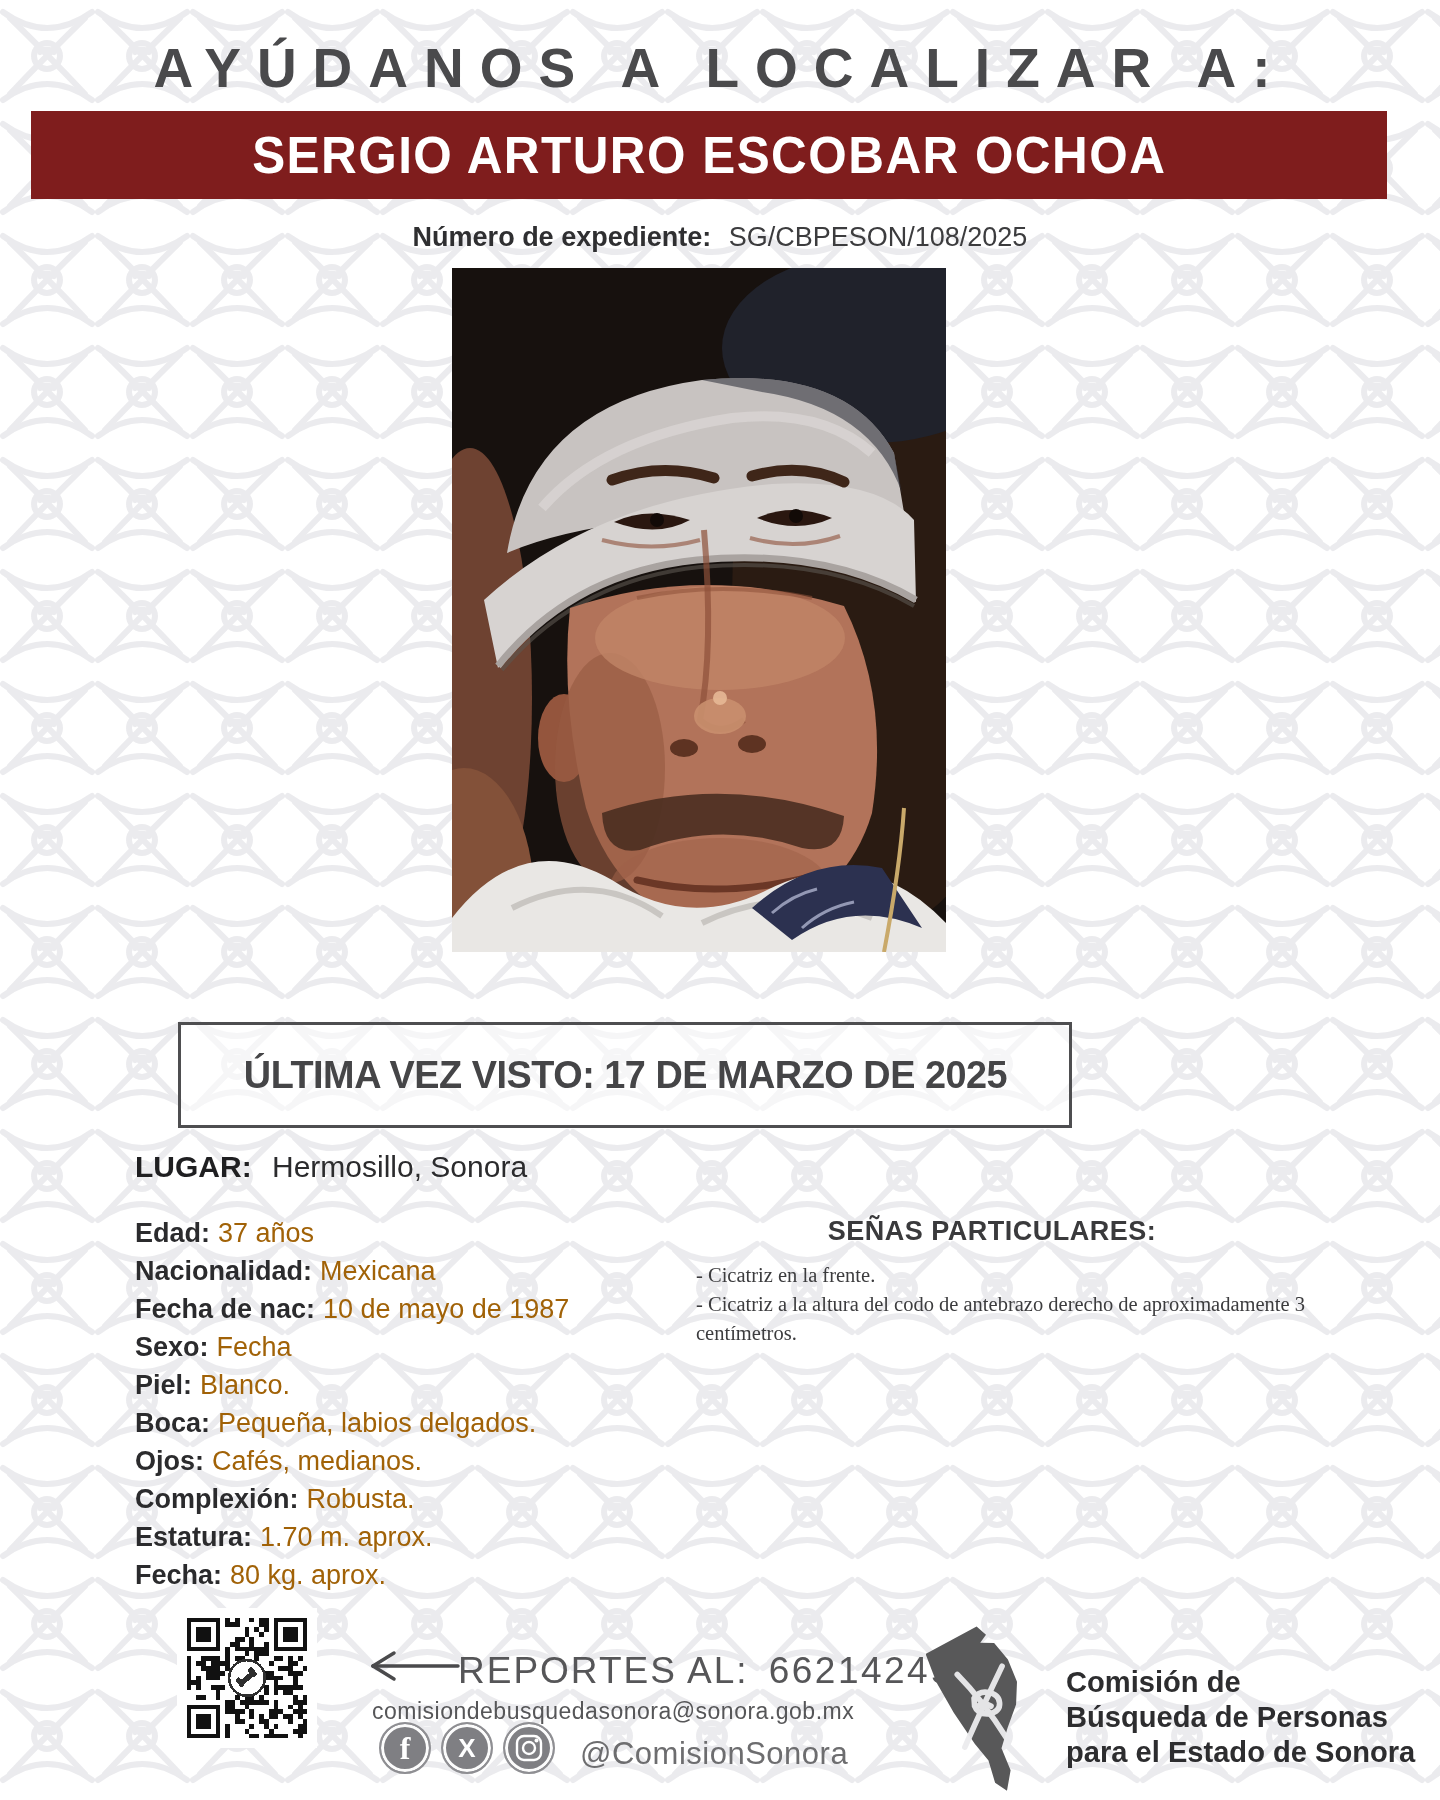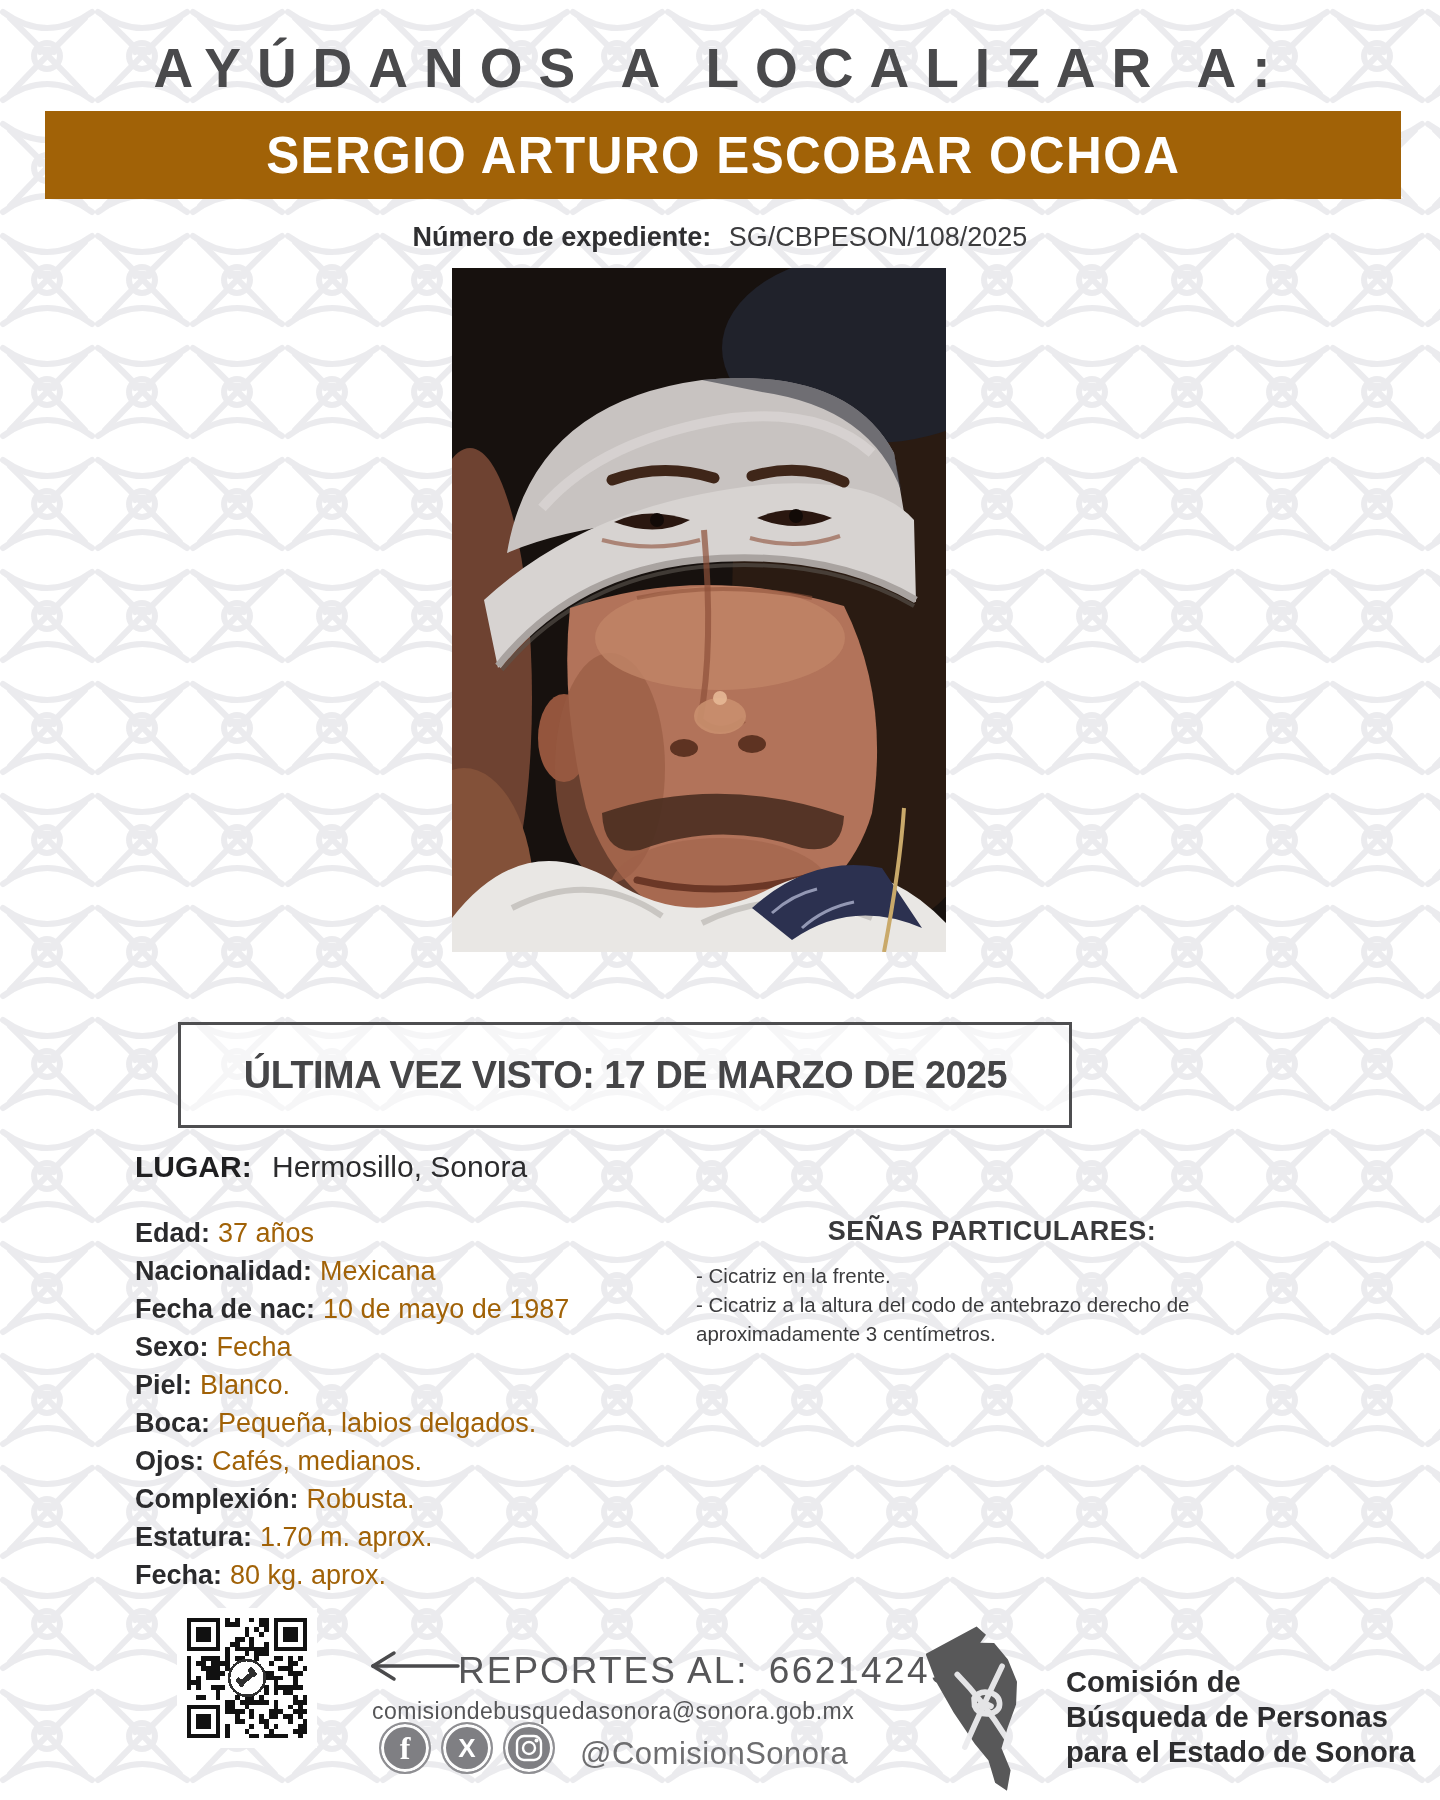--- a/index.html
+++ b/index.html
@@ -6,22 +6,22 @@
   html,body { background:#ffffff; }
   body { width:1440px; height:1800px; position:relative; overflow:hidden;
          font-family:"Liberation Sans", sans-serif; color:#3a3a3c; }
   .abs { position:absolute; }
   #watermark { position:absolute; inset:0; z-index:0; pointer-events:none; }
   #content { position:absolute; inset:0; z-index:1; }
 
   .headline { left:0; top:36px; width:1440px; text-align:center;
               font-size:55px; font-weight:800; letter-spacing:16px;
               color:#4a4a4c; white-space:nowrap; }
-  .name-banner { left:45px; top:111px; width:1356px; height:88px;
-                 background:#a16207; display:flex; align-items:center; justify-content:center; }
+  .name-banner { left:31px; top:111px; width:1356px; height:88px;
+                 background:#7f1d1d; display:flex; align-items:center; justify-content:center; }
   .name-banner .name { color:#ffffff; font-size:51px; font-weight:800; letter-spacing:1.5px;
                        white-space:nowrap; transform:scaleX(.97); }
   .case-line { left:0; top:222px; width:1440px; text-align:center; font-size:27px; color:#3c3c3e; }
   .case-line .lbl { font-weight:800; color:#2f2f31; }
   .case-line .num { margin-left:10px; }
 
   .photo-frame { left:452px; top:268px; width:494px; height:684px; background:#17110e; overflow:hidden; }
 
   .lastseen-box { left:178px; top:1022px; width:894px; height:106px;
                   border:3px solid #4e4e50; background:rgba(255,255,255,.55);
@@ -33,21 +33,21 @@
   .lugar-line .lbl { font-weight:800; color:#1f1f21; }
   .lugar-line .val { margin-left:12px; }
 
   .details { left:135px; top:1214px; width:500px; }
   .details .row { font-size:27px; line-height:38px; white-space:nowrap; }
   .details .lbl { font-weight:800; color:#2b2b2d; }
   .details .val { margin-left:8px; color:#a16207; }
 
   .senas { left:656px; top:1216px; width:672px; }
   .senas .title { text-align:center; font-size:27px; font-weight:800; color:#3a3a3c; letter-spacing:.5px; }
-  .senas .items { margin-top:14px; padding-left:40px; }
+  .senas .items { margin-top:14px; padding-left:40px;font-family:Liberation Serif, serif; }
   .senas .item { font-size:20.5px; line-height:29px; color:#3c3c3e; }
 
   .qr-wrap { left:177px; top:1608px; width:140px; height:140px; background:#ffffff; }
   .arrow-wrap { left:366px; top:1648px; width:96px; height:36px; }
   .reportes { left:458px; top:1650px; font-size:37px; letter-spacing:2px; color:#565658; white-space:nowrap; }
   .reportes .phone { margin-left:20px; letter-spacing:2.5px; }
   .email { left:372px; top:1698px; font-size:23px; letter-spacing:.5px; color:#565658; }
 
   .social-row { left:379px; top:1722px; display:flex; gap:10px; align-items:center; }
   .social-circle { width:52px; height:52px; border-radius:50%; background:#7f7f83;

